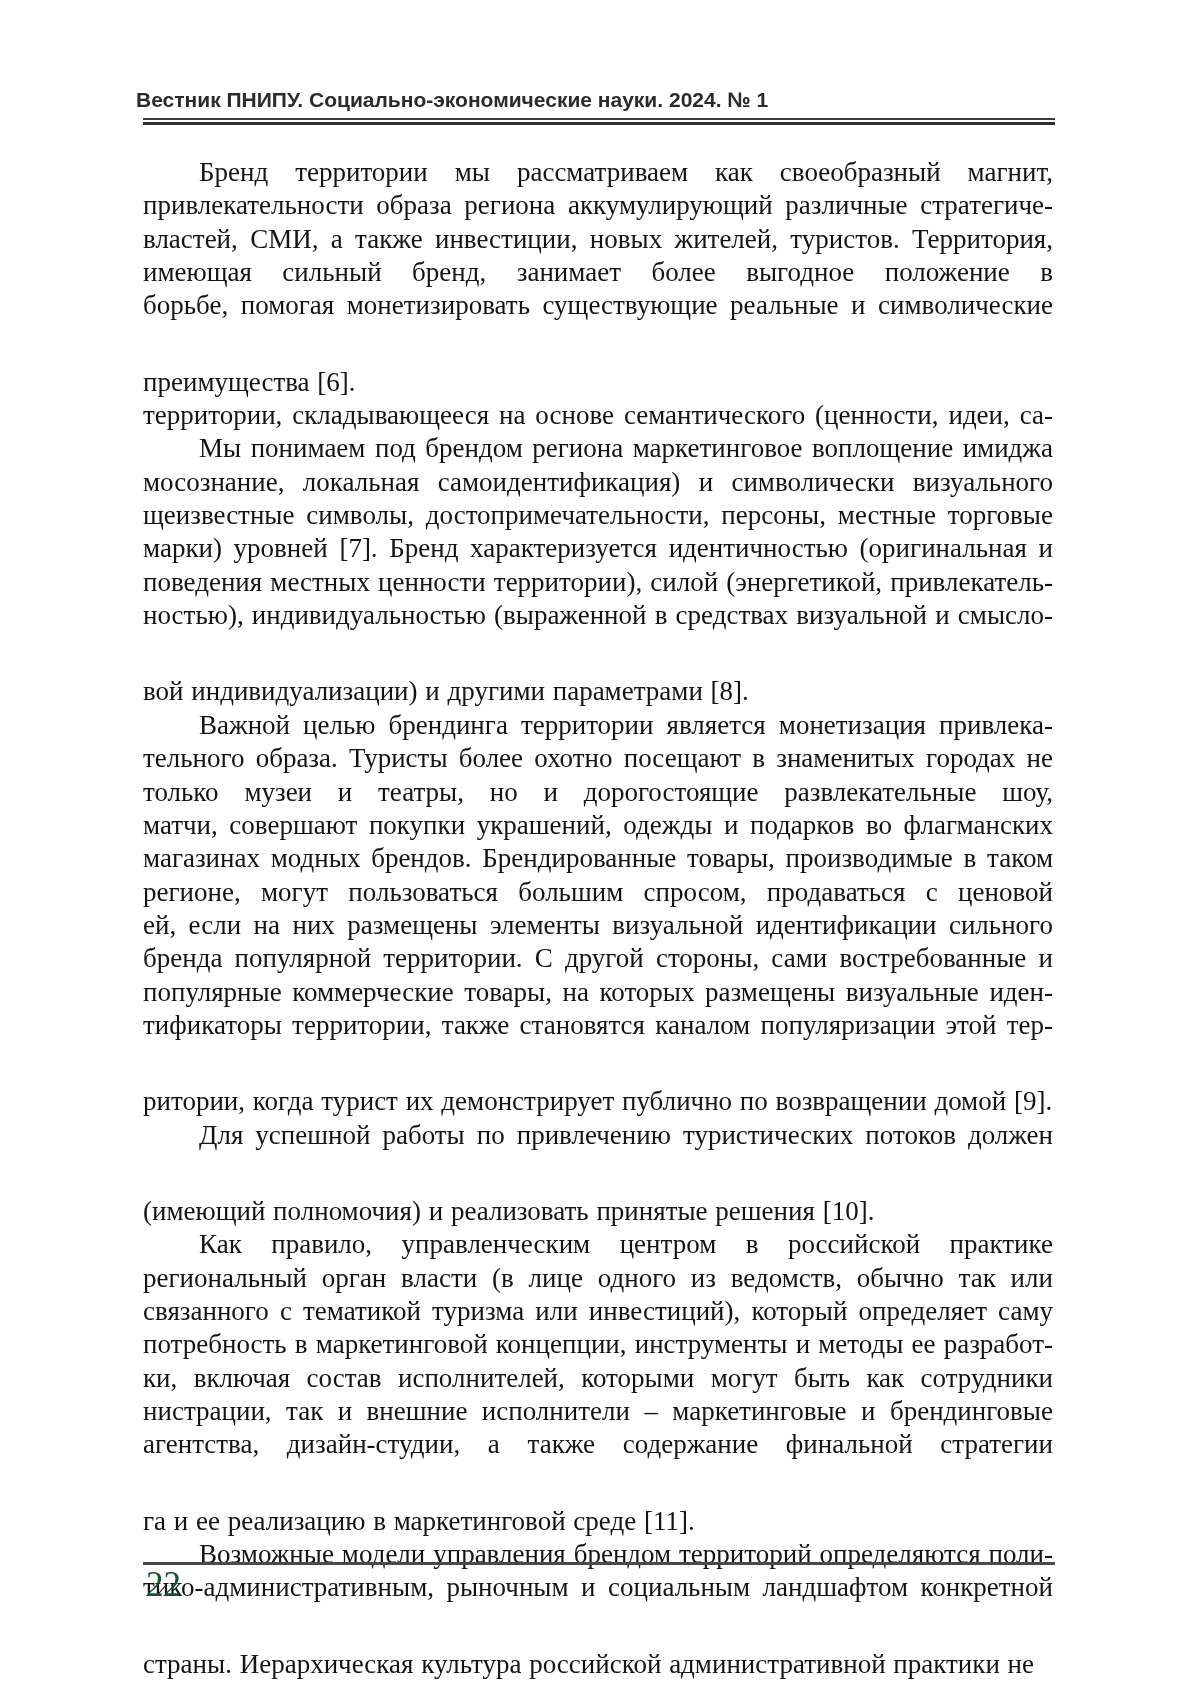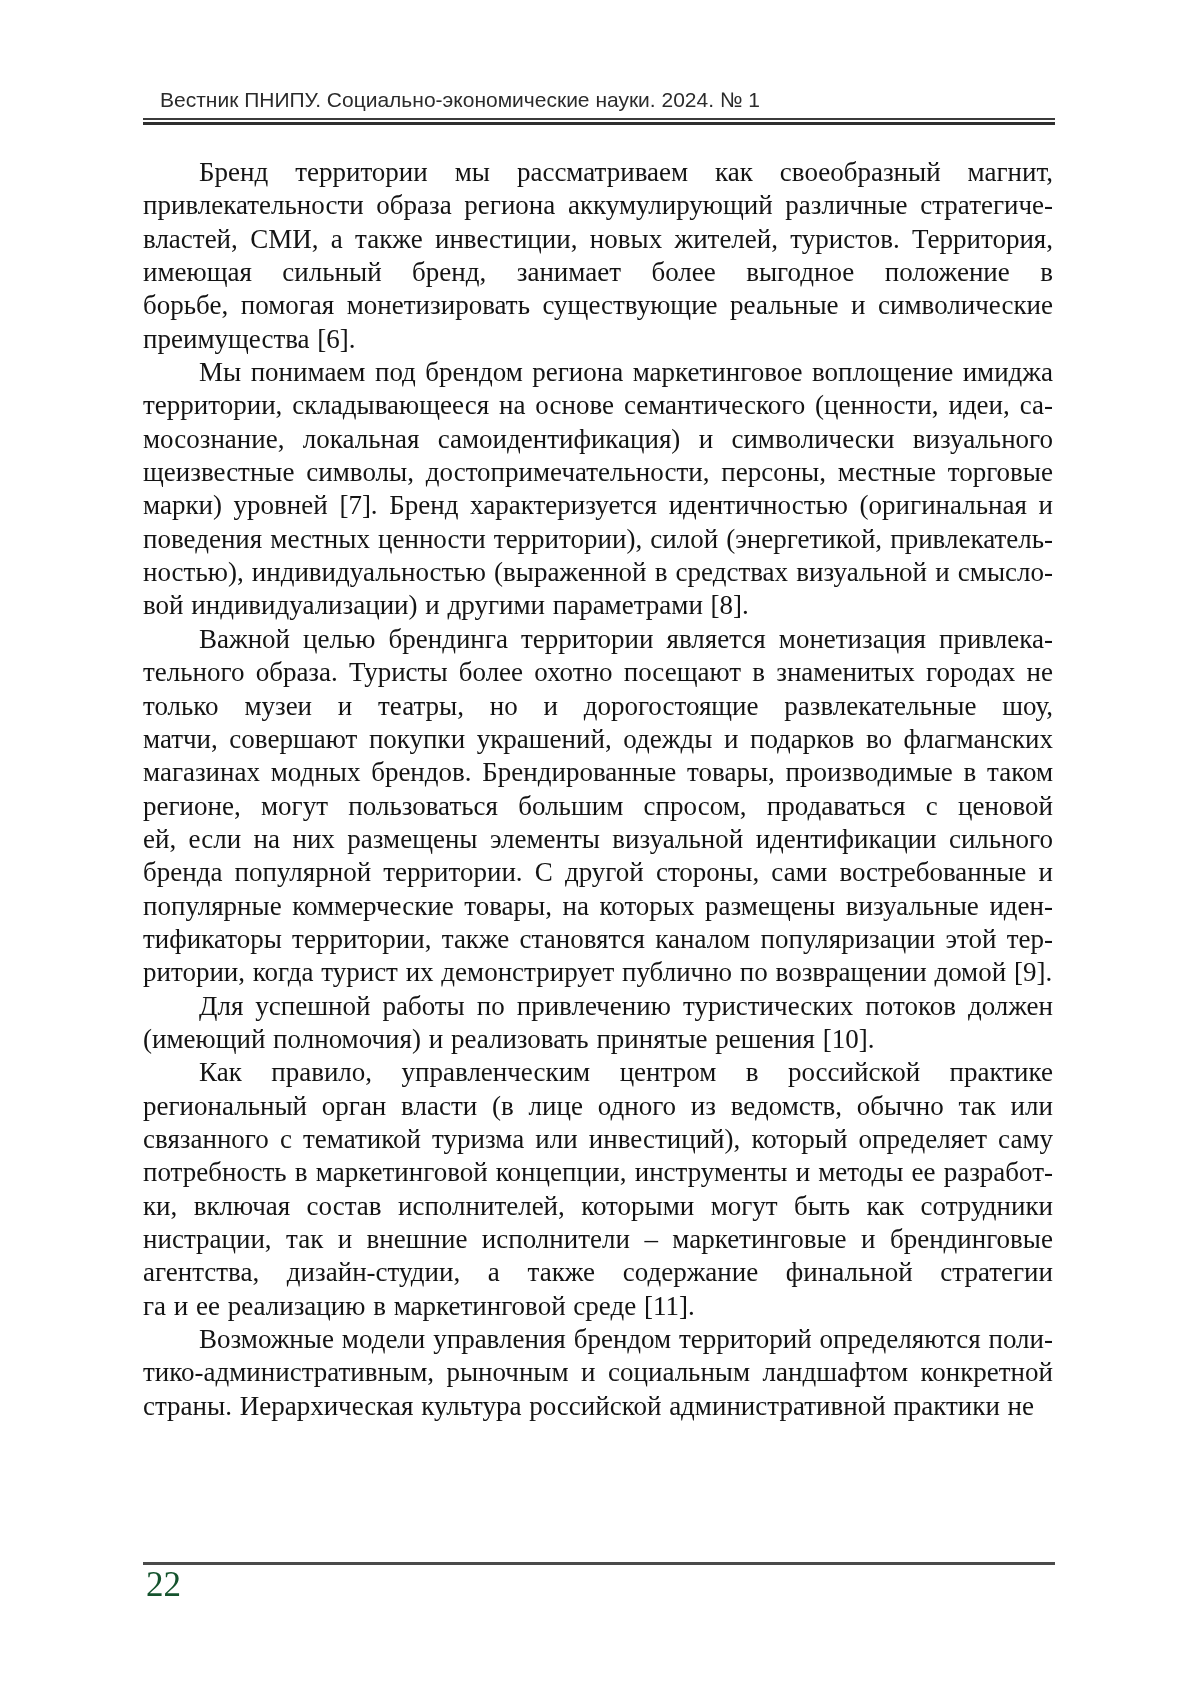--- a/index.html
+++ b/index.html
@@ -11,27 +11,28 @@
     position: relative;
     width: 1200px;
     height: 1700px;
     background: #ffffff;
     overflow: hidden;
     font-family: "Liberation Serif", "DejaVu Serif", serif;
   }
   .journal-header {
     position: absolute;
     top: 88px;
-    left: 160px;
+    left: 136px;
     width: 912px;
     font-family: "Liberation Sans", "DejaVu Sans", sans-serif;
     font-size: 21px;
     line-height: 24px;
     color: #2b2b2b;
     white-space: nowrap;
+    font-weight: bold;
   }
   .header-rule {
     position: absolute;
     top: 118px;
     left: 143px;
     width: 912px;
     height: 2px;
     border-top: 2px solid #3b3b3b;
     border-bottom: 3px solid #2f2f2f;
     background: transparent;
@@ -48,21 +49,21 @@
   }
   .paragraph { margin: 0; padding: 0; }
   .line {
     text-align: justify;
     text-align-last: justify;
     white-space: normal;
     overflow: hidden;
     height: 33.35px;
   }
   .line.indent { text-indent: 56px; }
-  .line.last { text-align-last: left; }
+  .line.last { text-align-last: left; margin-top: 43px; }
   .footer-rule {
     position: absolute;
     top: 1562px;
     left: 143px;
     width: 912px;
     height: 3px;
     background: #4a4a4a;
   }
   .page-number {
     position: absolute;
@@ -85,22 +86,22 @@
   <div class="article-body">
       <div class="paragraph">
         <div class="line indent">Бренд территории мы рассматриваем как своеобразный магнит, благодаря</div>
         <div class="line">привлекательности образа региона аккумулирующий различные стратегиче-</div>
         <div class="line">властей, СМИ, а также инвестиции, новых жителей, туристов. Территория,</div>
         <div class="line">имеющая сильный бренд, занимает более выгодное положение в конкурентной</div>
         <div class="line">борьбе, помогая монетизировать существующие реальные и символические</div>
         <div class="line last">преимущества [6].</div>
       </div>
       <div class="paragraph">
+        <div class="line">территории, складывающееся на основе семантического (ценности, идеи, са-</div>
         <div class="line indent">Мы понимаем под брендом региона маркетинговое воплощение имиджа</div>
-        <div class="line">территории, складывающееся на основе семантического (ценности, идеи, са-</div>
         <div class="line">мосознание, локальная самоидентификация) и символически визуального (об-</div>
         <div class="line">щеизвестные символы, достопримечательности, персоны, местные торговые</div>
         <div class="line">марки) уровней [7]. Бренд характеризуется идентичностью (оригинальная и</div>
         <div class="line">поведения местных ценности территории), силой (энергетикой, привлекатель-</div>
         <div class="line">ностью), индивидуальностью (выраженной в средствах визуальной и смысло-</div>
         <div class="line last">вой индивидуализации) и другими параметрами [8].</div>
       </div>
       <div class="paragraph">
         <div class="line indent">Важной целью брендинга территории является монетизация привлека-</div>
         <div class="line">тельного образа. Туристы более охотно посещают в знаменитых городах не</div>

